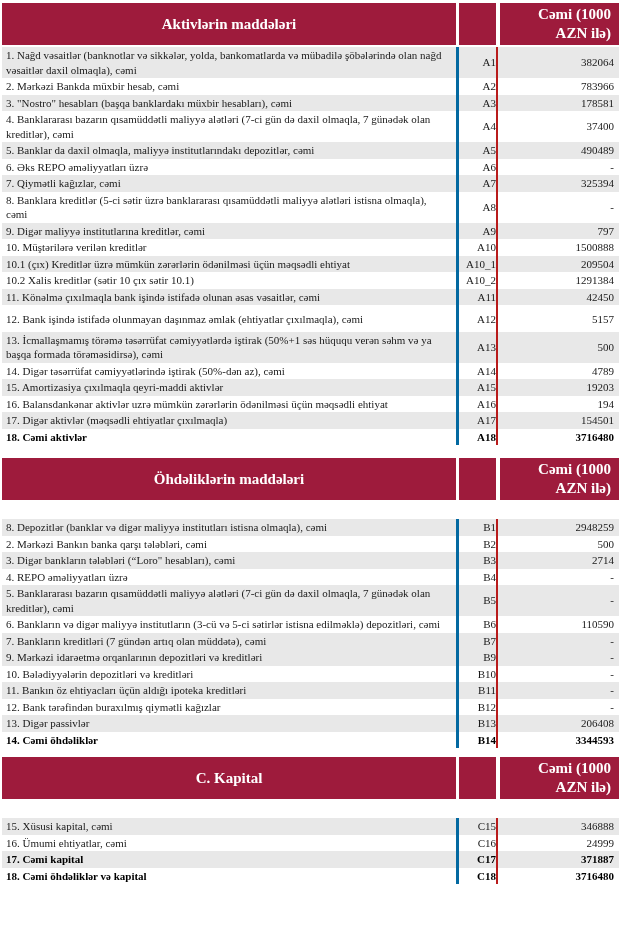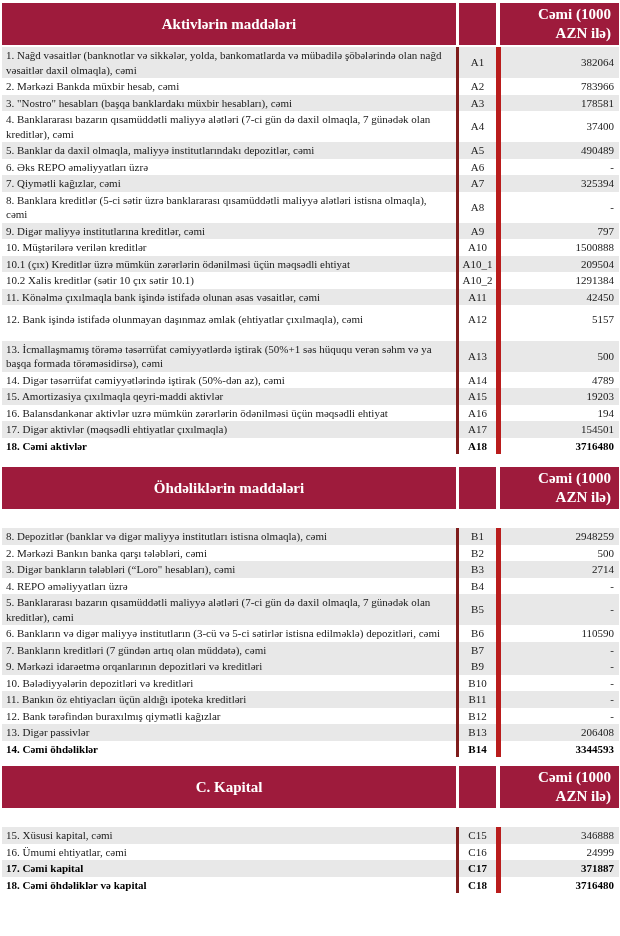--- a/index.html
+++ b/index.html
@@ -47,27 +47,27 @@
   }
 
   td {
     font-size: 11px;
     line-height: 14.5px;
     vertical-align: middle;
     padding: 1px 0;
     background: #ffffff;
   }
   td.lbl  { padding-left: 4px; padding-right: 10px; }
-  td.code { text-align: center; border-left: 3px solid #7f1d1d; }
-  td.amt  { text-align: right; padding-right: 5px; border-left: 5px solid #b91c1c; }
+  td.code { text-align: right; border-left: 3px solid #0369a1; }
+  td.amt  { text-align: right; padding-right: 5px; border-left: 2px solid #b91c1c; }
 
   tr.shade td { background: #E8E8E8; }
   tr.plain td { background: #ffffff; }
   tr.bold td  { font-weight: bold; color: #000000; }
-  tr.tall td  { padding-top: 7px; padding-bottom: 14px; }
+  tr.tall td  { padding-top: 7px; padding-bottom: 5px; }
   tr.spacer td { height: 17px; background: #ffffff; padding: 0; }
 </style>
 </head>
 <body>
 
 <div class="page">
 
   <table class="sheet gap-lg">
     <colgroup>
         <col class="c-label">

